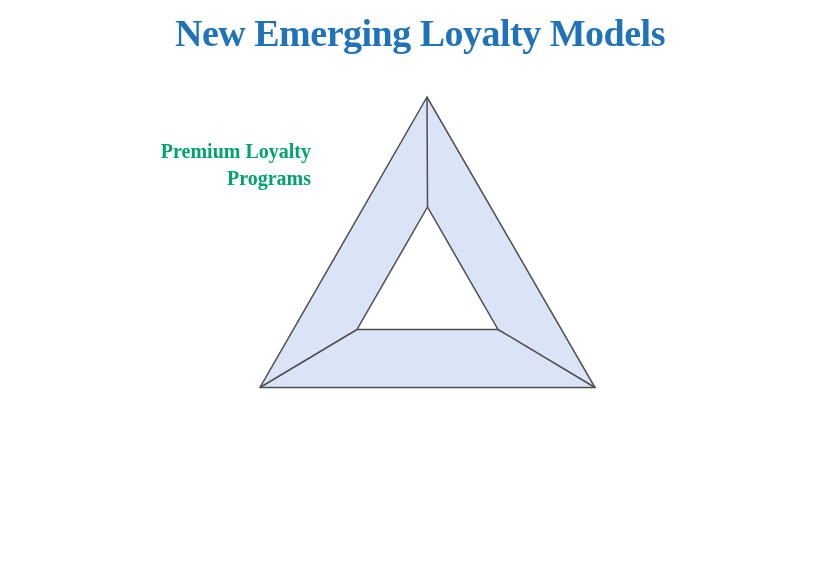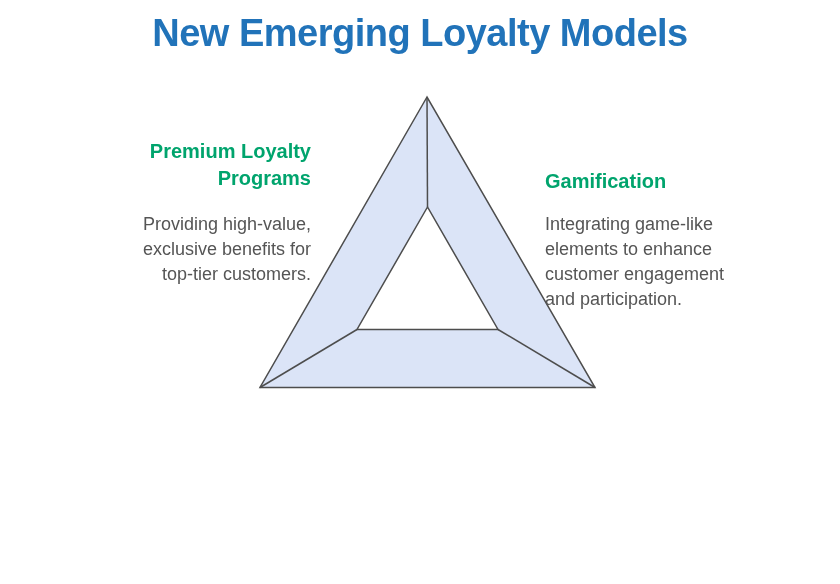--- a/index.html
+++ b/index.html
@@ -1,21 +1,21 @@
 <!DOCTYPE html>
 <html style="--title: #2173b9; --heading: #00a46d; --body: #555555; --triangle-fill: #dbe4f7; --triangle-stroke: #4d4d4d; --background: #ffffff;"><head>
 <meta charset="utf-8">
 <style>
   html, body { margin: 0; padding: 0; background: #ffffff; }
   .canvas {
     position: relative;
     width: 840px;
     height: 444px;
     background: var(--background, #ffffff);
-    font-family: Liberation Sans, sans-serif;
+    font-family: Liberation Serif, serif;
     overflow: hidden;
   }
   .title {
     position: absolute;
     top: 10px;
     left: 0;
     width: 840px;
     margin: 0;
     text-align: center;
     font-size: 38px;
@@ -64,27 +64,17 @@
   <svg class="triangle-svg" viewBox="0 0 840 584" xmlns="http://www.w3.org/2000/svg" aria-hidden="true">
     <path d="M427,97 L260,387.5 L595,387.5 Z M427.5,207 L357,329.5 L498,329.5 Z" fill="#dbe4f7" fill-rule="evenodd" stroke="#4d4d4d" stroke-width="1.5" stroke-linejoin="miter"></path>
     <line x1="427" y1="97" x2="427.5" y2="207" stroke="#4d4d4d" stroke-width="1.5"></line>
     <line x1="260" y1="387.5" x2="357" y2="329.5" stroke="#4d4d4d" stroke-width="1.5"></line>
     <line x1="595" y1="387.5" x2="498" y2="329.5" stroke="#4d4d4d" stroke-width="1.5"></line>
   </svg>
 
   <div class="section section-left">
     <h2>Premium Loyalty
 Programs</h2>
-    <p>Providing high-value,
-exclusive benefits for
-top-tier customers.</p>
   </div>
 
-  <div class="section section-right">
-    <h2>Gamification</h2>
-    <p>Integrating game-like
-elements to enhance
-customer engagement
-and participation.</p>
-  </div>
 
 
 </div>
 
 </body></html>

